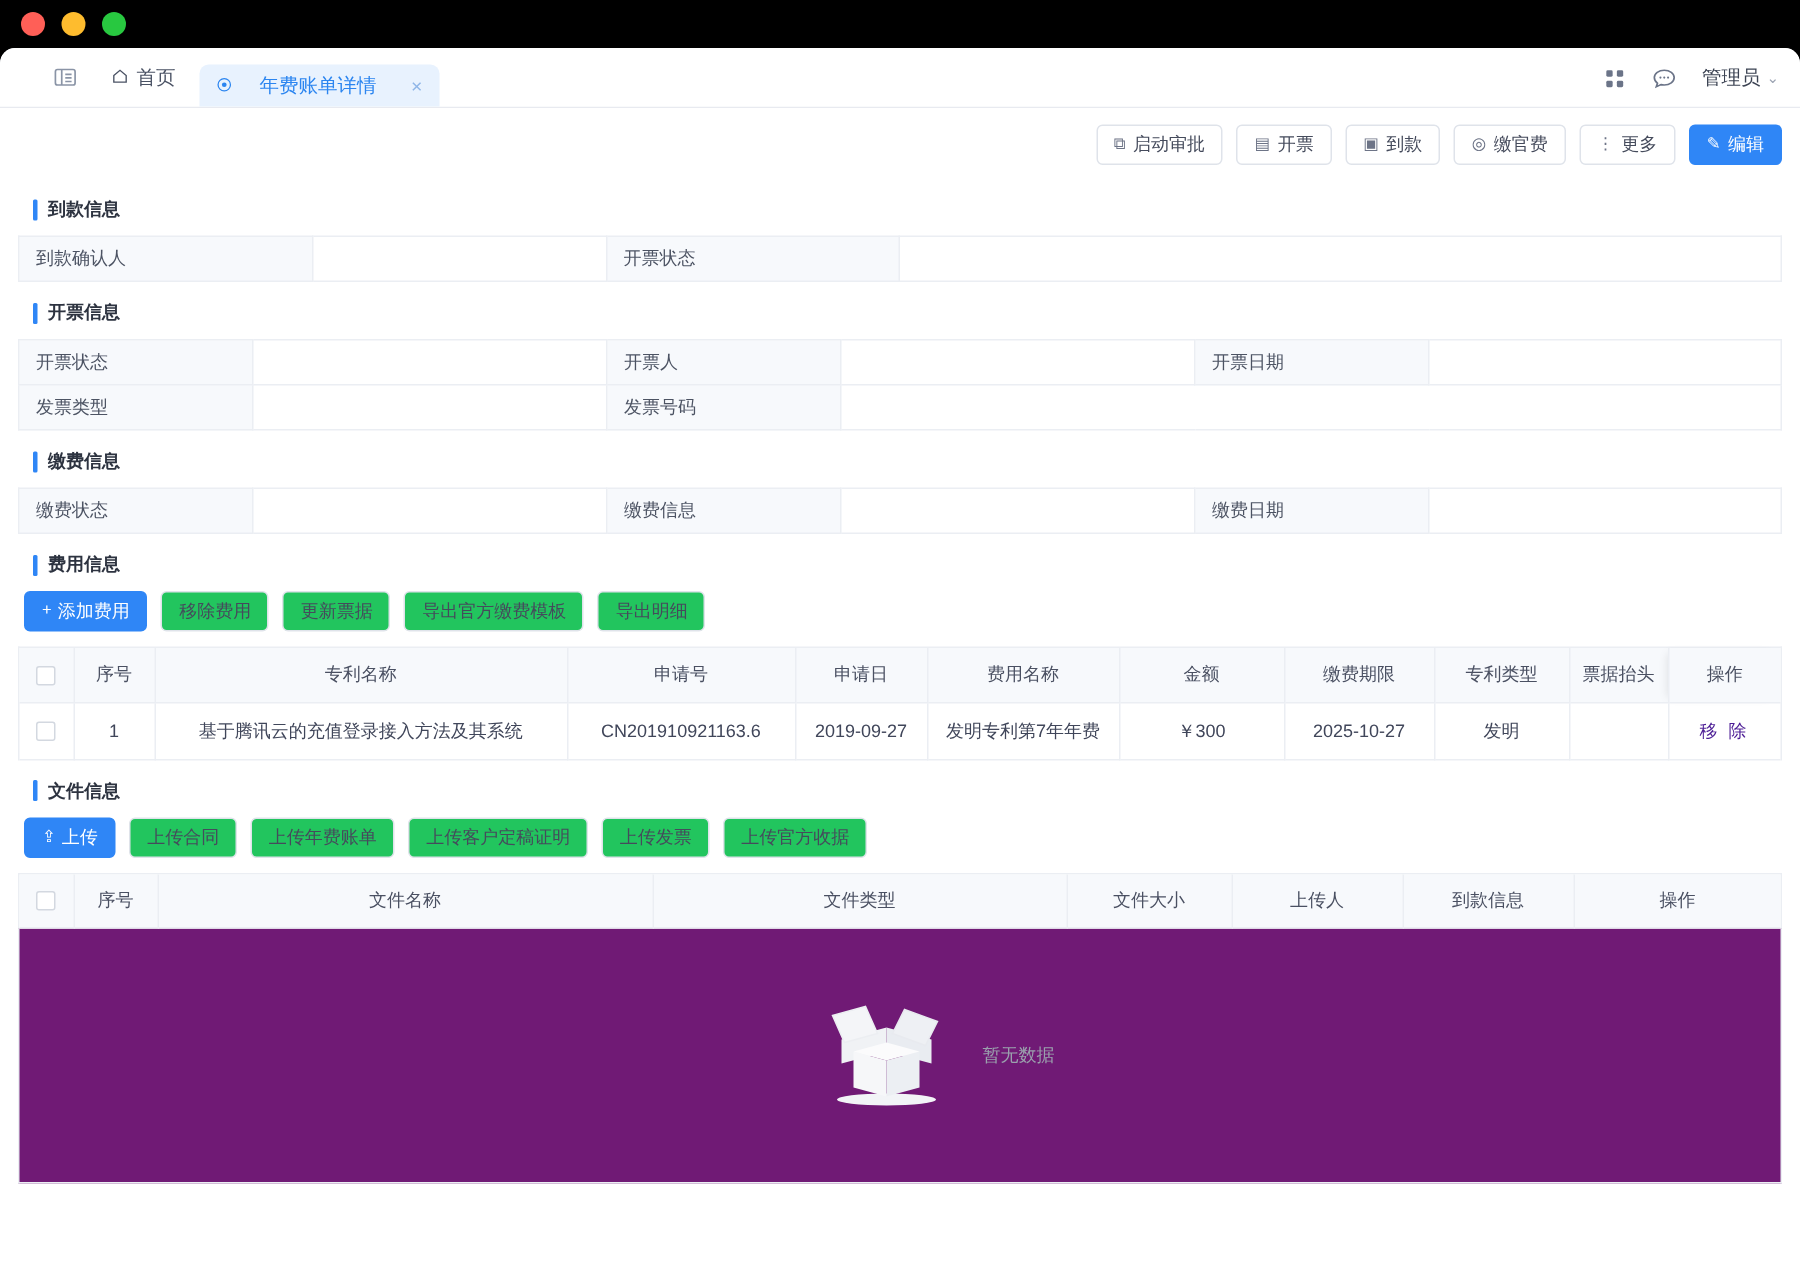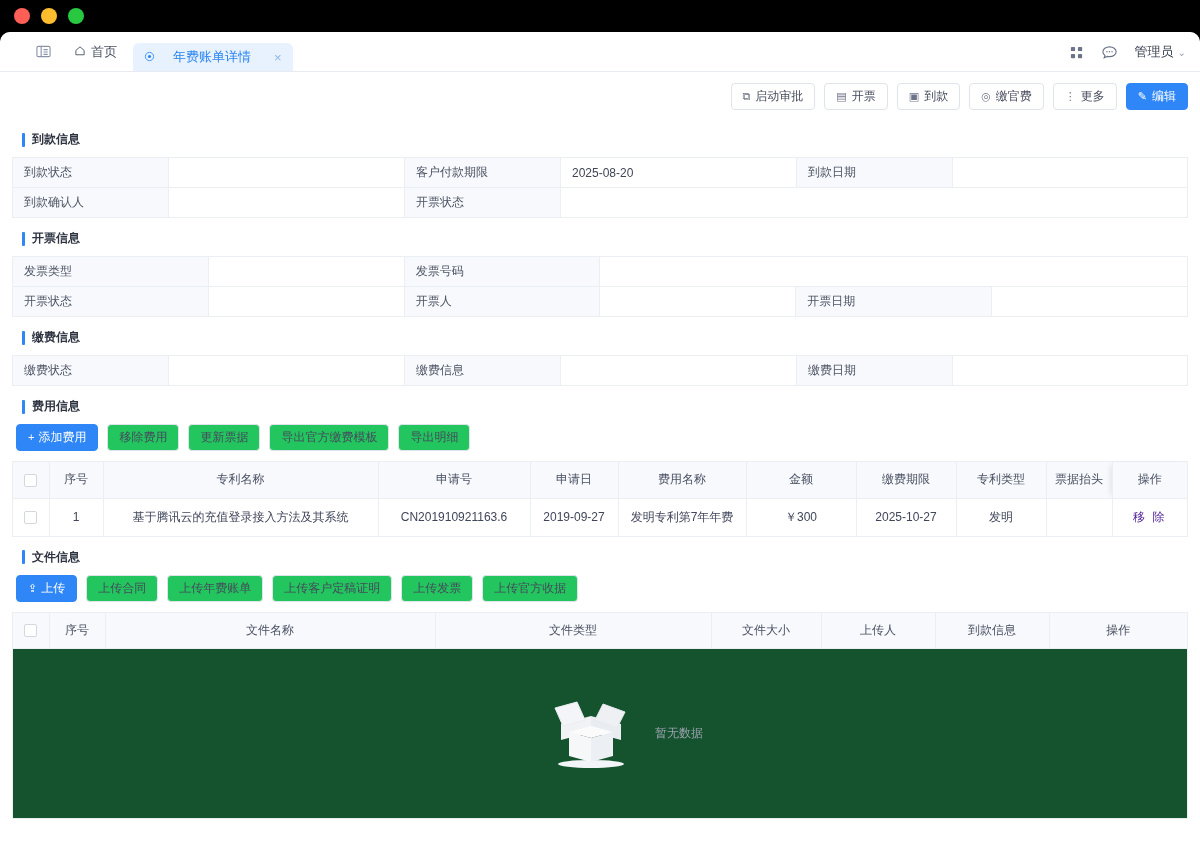--- a/index.html
+++ b/index.html
@@ -108,21 +108,21 @@
   }
   .dt th:last-child, .dt td:last-child { border-right: none; }
   .cbx {
     width: 13px; height: 13px; border: 1px solid #d3d8e0; border-radius: 2px;
     background: #fff; display: inline-block; vertical-align: middle; cursor: pointer;
   }
   .lnk { color: #4c1d95; cursor: pointer; letter-spacing: 2px; }
   .fix-col { box-shadow: -4px 0 6px -3px rgba(0,0,0,.10); }
 
   
-  .empty { height: 170px; display: flex; align-items: center; justify-content: center; gap: 18px; background: #14532d;
+  .empty { height: 170px; display: flex; align-items: center; justify-content: center; gap: 18px; background: #701a75;
            border-left: 1px solid #ebeef3; border-right: 1px solid #ebeef3; border-bottom: 1px solid #ebeef3; padding-left: 48px; }
   .empty-txt { font-size: 12px; color: #9aa1ad; }
 </style>
 </head>
 <body>
 
 <div class="window">
 
   <div class="titlebar">
     <span class="dot red"></span>
@@ -215,56 +215,48 @@
           <span>编辑</span>
         </div>
       </div>
 
       <div class="sec-title">
         <span class="bar"></span>
         <span>到款信息</span>
       </div>
       <table class="desc">
         <tbody>
-            <tr>
-          <td class="lbl" style="width:156px">到款状态</td>
-          <td class="val" style="width:236px"></td>
-          <td class="lbl" style="width:156px">客户付款期限</td>
-          <td class="val" style="width:236px">2025-08-20</td>
-          <td class="lbl" style="width:156px">到款日期</td>
-          <td class="val"></td>
-        </tr>
         <tr>
           <td class="lbl">到款确认人</td>
           <td class="val"></td>
           <td class="lbl">开票状态</td>
           <td class="val" colspan="3"></td>
         </tr>
       </tbody>
         </table>
 
       <div class="sec-title">
         <span class="bar"></span>
         <span>开票信息</span>
       </div>
       <table class="desc">
         <tbody>
             <tr>
-          <td class="lbl">发票类型</td>
-          <td class="val"></td>
-          <td class="lbl">发票号码</td>
-          <td class="val" colspan="3"></td>
-        </tr>
-        <tr>
           <td class="lbl" style="width:156px">开票状态</td>
           <td class="val" style="width:236px"></td>
           <td class="lbl" style="width:156px">开票人</td>
           <td class="val" style="width:236px"></td>
           <td class="lbl" style="width:156px">开票日期</td>
           <td class="val"></td>
+        </tr>
+        <tr>
+          <td class="lbl">发票类型</td>
+          <td class="val"></td>
+          <td class="lbl">发票号码</td>
+          <td class="val" colspan="3"></td>
         </tr>
       </tbody>
         </table>
 
       <div class="sec-title">
         <span class="bar"></span>
         <span>缴费信息</span>
       </div>
       <table class="desc">
         <tbody>

